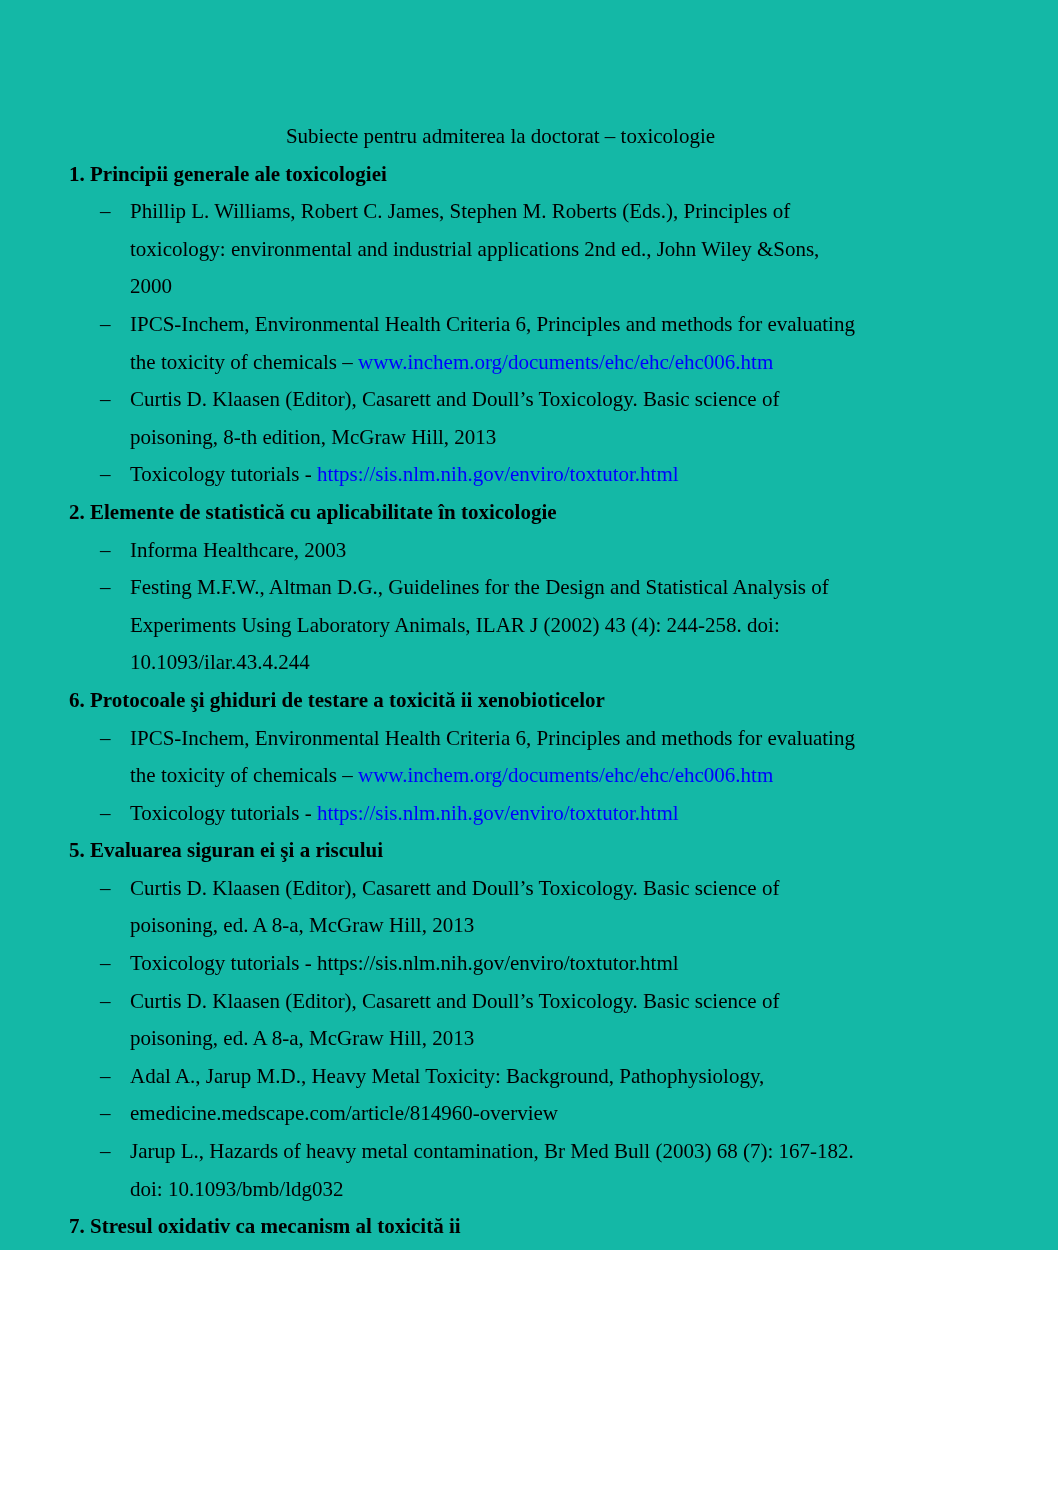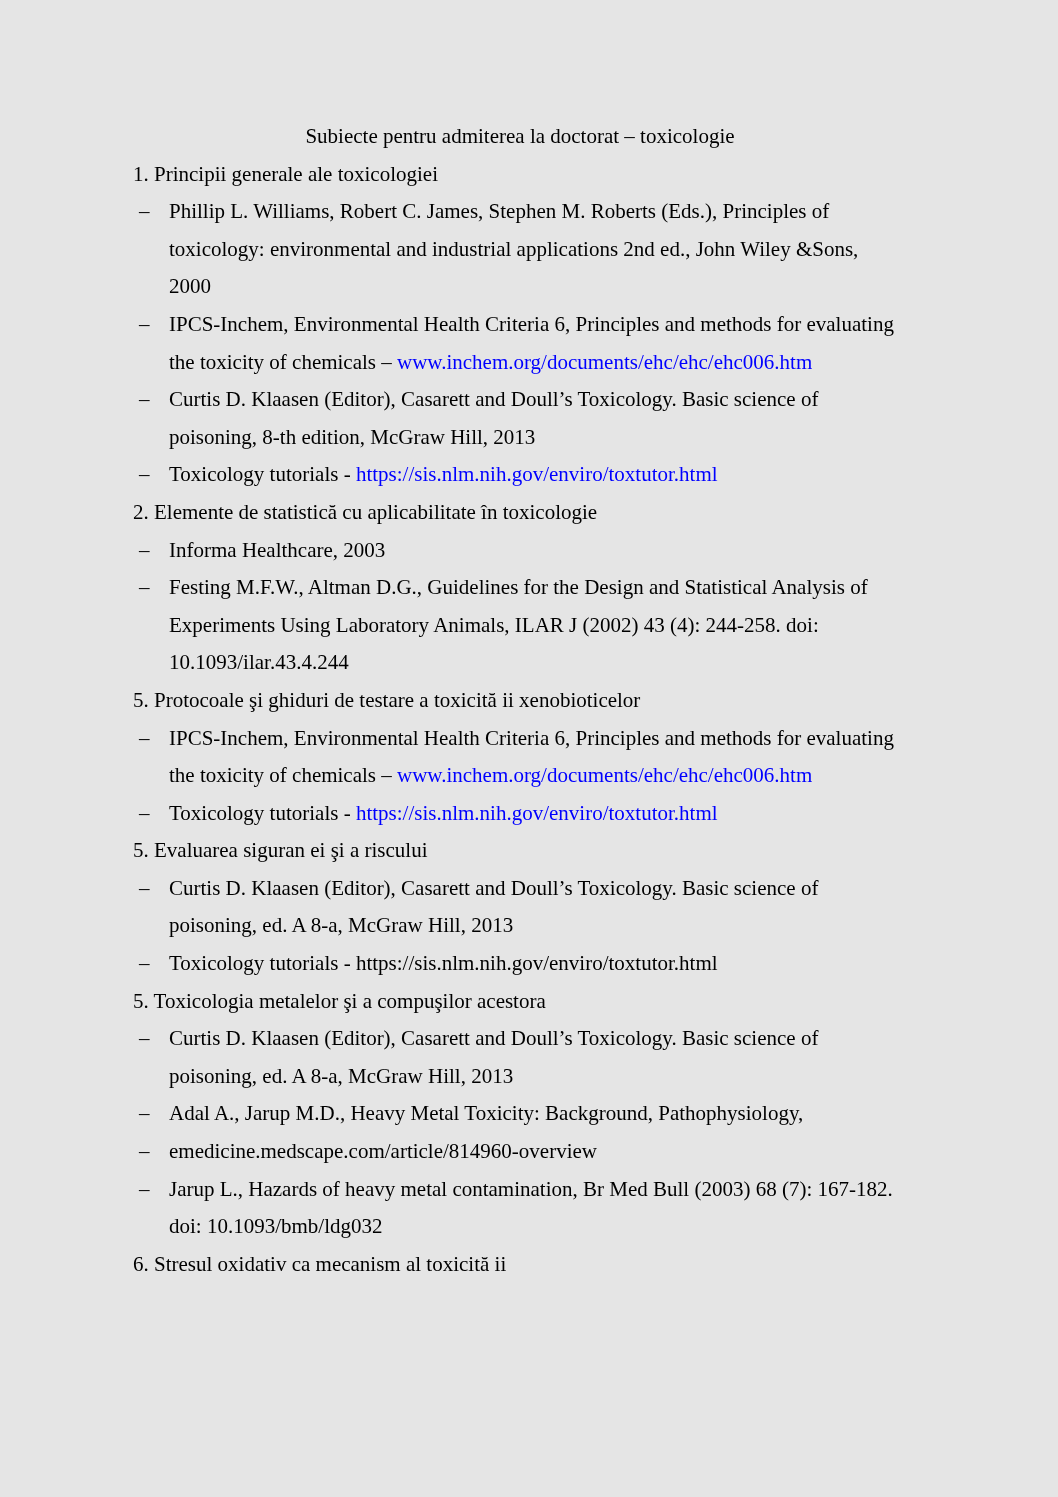--- a/index.html
+++ b/index.html
@@ -3,38 +3,37 @@
 <meta charset="utf-8">
 <style>
   html, body {
     margin: 0;
     padding: 0;
     background: #ffffff;
   }
   .page {
     position: relative;
     width: 1058px;
-    height: 1497px;
-    background: #e5e5e5;
+    height: 1250px;
+    background: #14b8a6;
     overflow: hidden;
     font-family: "Liberation Serif", "DejaVu Serif", serif;
     font-size: 21px;
     line-height: 37.6px;
     color: #000000;
     box-sizing: border-box;
-    padding: 118px 126px 0 108px;
+    padding: 118px 126px 0 69px;
   }
   .doc-title {
     text-align: center;
     white-space: pre;
   }
   .heading {
-    font-weight: normal;
+    font-weight: bold;
     white-space: pre;
-    margin-left: 25px;
   }
   .item {
     position: relative;
     padding-left: 61px;
   }
   .line {
     white-space: pre;
   }
   .dash {
     position: absolute;
@@ -72,46 +71,45 @@
       <div class="heading">2. Elemente de statistică cu aplicabilitate în toxicologie</div>
       <div class="item">
         <div class="line"><span class="dash">–</span></div>
         <div class="line"><span>Informa Healthcare, 2003</span></div>
       </div>
       <div class="item">
         <div class="line"><span class="dash">–</span><span>Festing M.F.W., Altman D.G., Guidelines for the Design and Statistical Analysis of</span></div>
         <div class="line"><span>Experiments Using Laboratory Animals, ILAR J (2002) 43 (4): 244-258. doi:</span></div>
         <div class="line"><span>10.1093/ilar.43.4.244</span></div>
       </div>
-      <div class="heading">5. Protocoale şi ghiduri de testare a toxicită ii xenobioticelor</div>
+      <div class="heading">6. Protocoale şi ghiduri de testare a toxicită ii xenobioticelor</div>
       <div class="item">
         <div class="line"><span class="dash">–</span><span>IPCS-Inchem, Environmental Health Criteria 6, Principles and methods for evaluating</span></div>
         <div class="line"><span>the toxicity of chemicals – </span><span class="link">www.inchem.org/documents/ehc/ehc/ehc006.htm</span></div>
       </div>
       <div class="item">
         <div class="line"><span class="dash">–</span><span>Toxicology tutorials - </span><span class="link">https://sis.nlm.nih.gov/enviro/toxtutor.html</span></div>
       </div>
       <div class="heading">5. Evaluarea siguran ei şi a riscului</div>
       <div class="item">
         <div class="line"><span class="dash">–</span><span>Curtis D. Klaasen (Editor), Casarett and Doull’s Toxicology. Basic science of</span></div>
         <div class="line"><span>poisoning, ed. A 8-a, McGraw Hill, 2013</span></div>
       </div>
       <div class="item">
         <div class="line"><span class="dash">–</span><span>Toxicology tutorials - https://sis.nlm.nih.gov/enviro/toxtutor.html</span></div>
       </div>
-      <div class="heading">5. Toxicologia metalelor şi a compuşilor acestora</div>
       <div class="item">
         <div class="line"><span class="dash">–</span><span>Curtis D. Klaasen (Editor), Casarett and Doull’s Toxicology. Basic science of</span></div>
         <div class="line"><span>poisoning, ed. A 8-a, McGraw Hill, 2013</span></div>
       </div>
       <div class="item">
         <div class="line"><span class="dash">–</span><span>Adal A., Jarup M.D., Heavy Metal Toxicity: Background, Pathophysiology,</span></div>
       </div>
       <div class="item">
         <div class="line"><span class="dash">–</span><span>emedicine.medscape.com/article/814960-overview</span></div>
       </div>
       <div class="item">
         <div class="line"><span class="dash">–</span><span>Jarup L., Hazards of heavy metal contamination, Br Med Bull (2003) 68 (7): 167-182.</span></div>
         <div class="line"><span>doi: 10.1093/bmb/ldg032</span></div>
       </div>
-      <div class="heading">6. Stresul oxidativ ca mecanism al toxicită ii</div>
+      <div class="heading">7. Stresul oxidativ ca mecanism al toxicită ii</div>
     </div>
 </div>
 
 </body></html>

